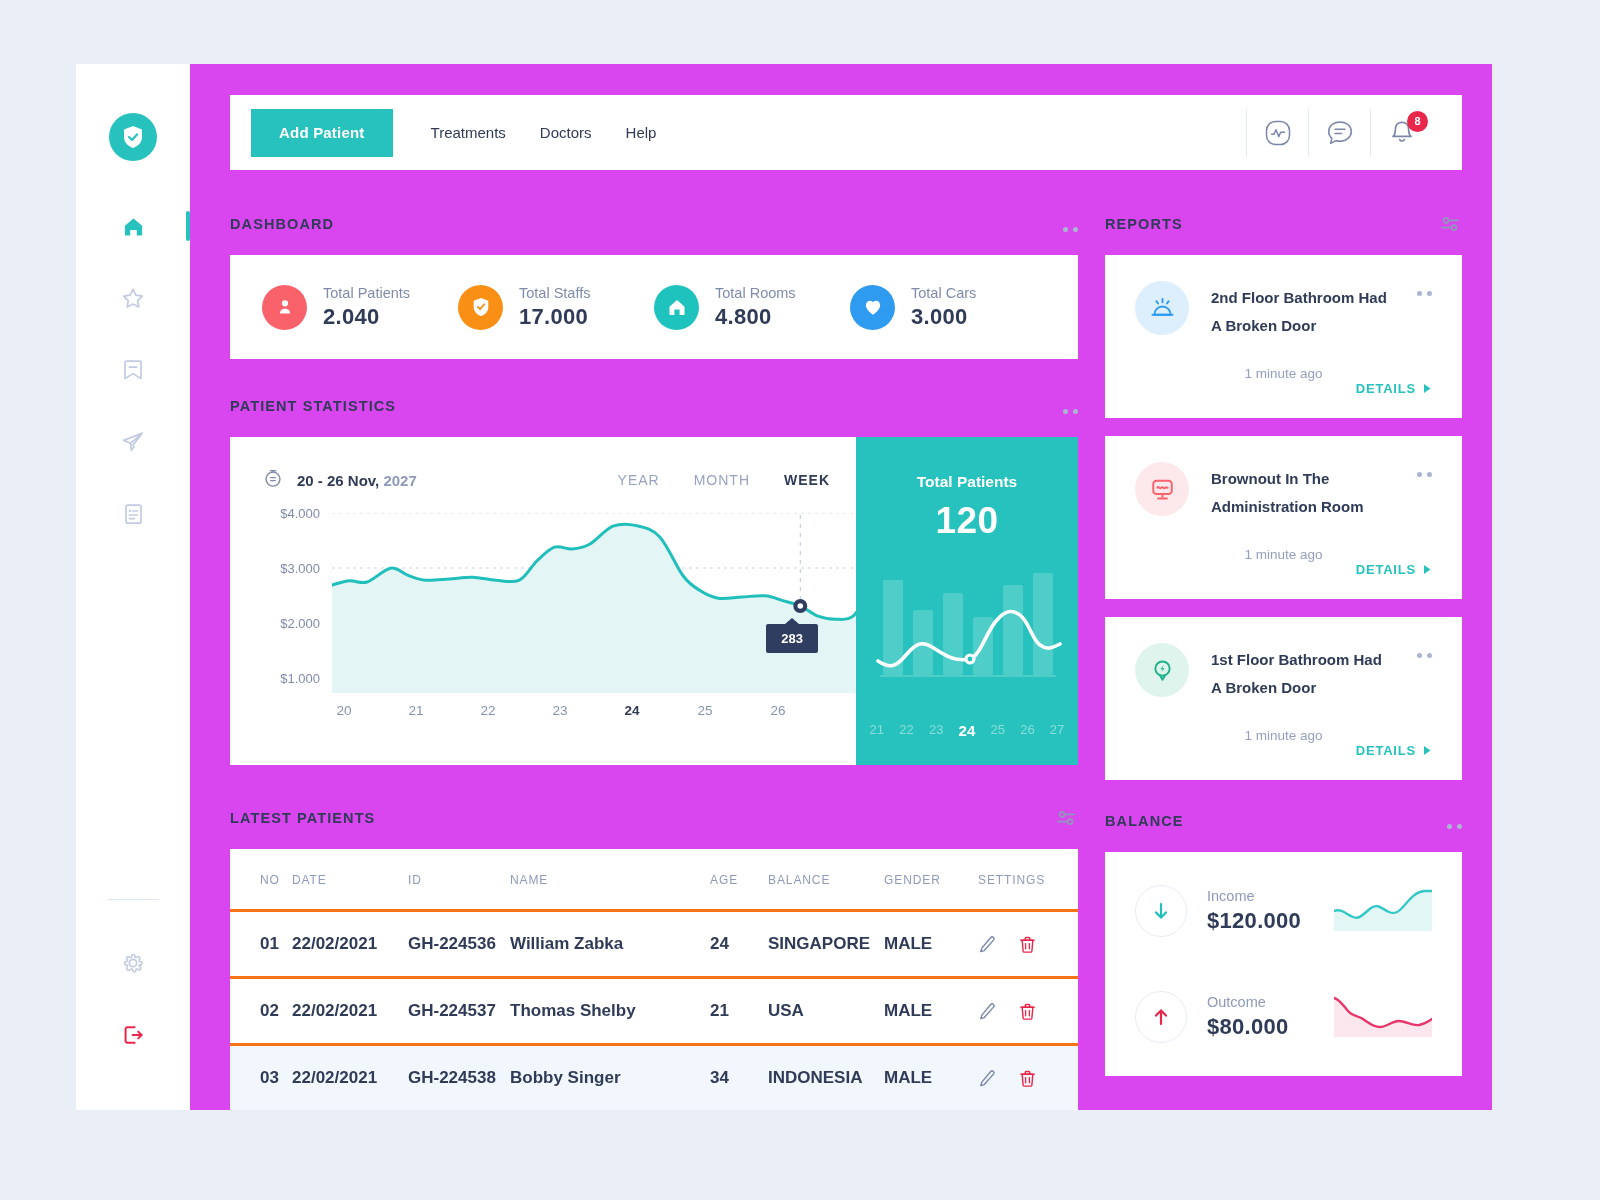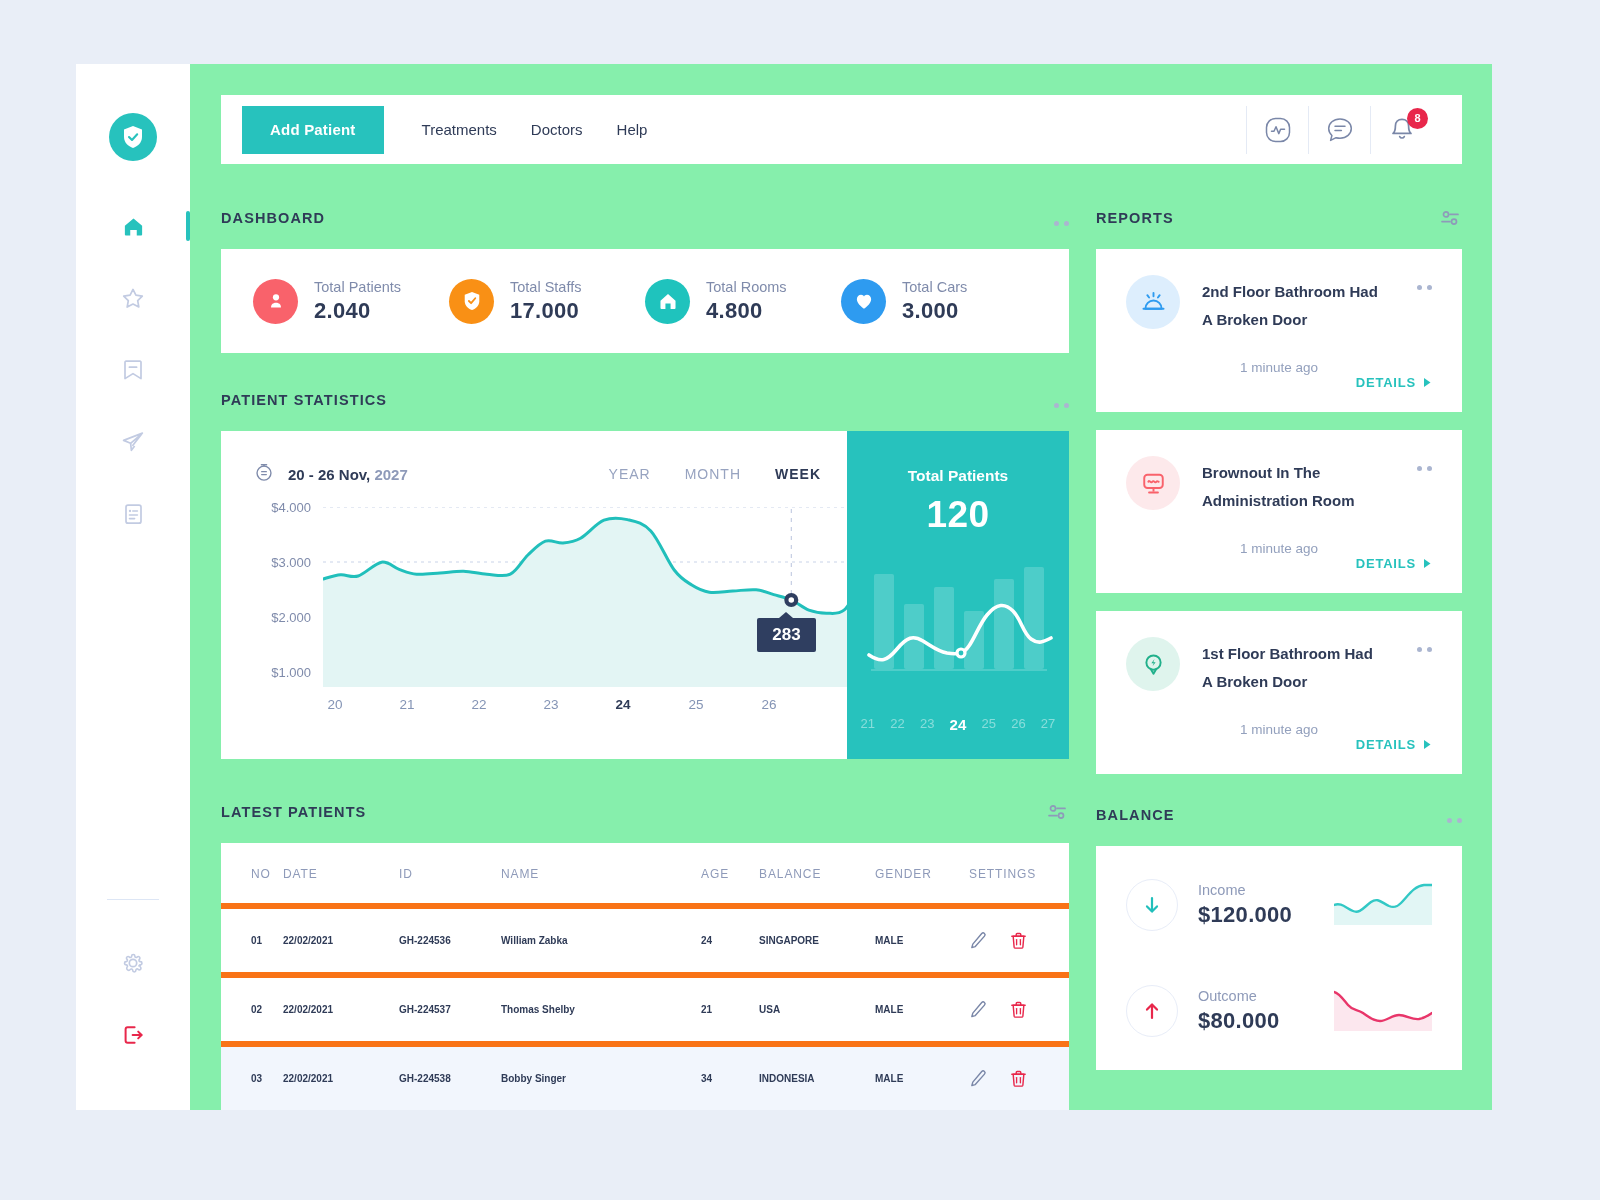--- a/index.html
+++ b/index.html
@@ -5,22 +5,23 @@
   * { box-sizing: border-box; margin: 0; padding: 0; }
   html, body {
     width: 1600px; height: 1200px;
     background: #e9eef7;
     font-family: "Liberation Sans", sans-serif;
     overflow: hidden;
   }
   .app {
     position: absolute; left: 76px; top: 64px;
     width: 1416px; height: 1046px;
-    background: #86efac;
+    background: #d946ef;
     display: flex;
+    gap: 9px;
   }
   
   .sidebar {
     width: 114px; height: 100%;
     background: #ffffff;
     display: flex; flex-direction: column; align-items: center;
     flex-shrink: 0;
   }
   .logo {
     width: 48px; height: 48px; border-radius: 50%;
@@ -117,21 +118,21 @@
   .range { font-size: 14px; letter-spacing: 1px; color: #97a3c0; cursor: pointer; font-weight: normal;}
   .range.active { color: #2f3b57; font-weight: bold; }
   .plot { position: relative; margin-top: 20px; height: 220px; }
   .ylabels { position: absolute; left: 0; top: 0; width: 64px; height: 180px; }
   .ylabel { position: absolute; right: 6px; font-size: 13px; color: #7f8bab; transform: translateY(-50%); }
   .xlabels { position: absolute; left: 70px; right: 0; top: 190px; height: 24px; }
   .xlabel { position: absolute; font-size: 13.5px; color: #8494b5; transform: translateX(-50%); }
   .xlabel.active { color: #2f3b57; font-weight: bold; }
   .tooltip {
     position: absolute; background: #2f3e60; color: #fff;
-    font-size: 17px; font-weight: bold;
+    font-size: 13px; font-weight: bold;
     padding: 7px 15px; border-radius: 2px;
   }
   .tooltip::after {
     content: ""; position: absolute; top: -6px; left: 50%;
     margin-left: -7px; border-left: 7px solid transparent;
     border-right: 7px solid transparent; border-bottom: 6px solid #2f3e60;
   }
   .tealpanel {
     width: 222px; background: #27c2bd; color: #fff; flex-shrink: 0;
     padding-top: 36px; position: relative; overflow: hidden;
@@ -143,22 +144,22 @@
   .tp-x.active { color: #fff; font-weight: bold; font-size: 15px; }
 
   
   .tbl { width: 100%; border-collapse: collapse; }
   .tbl th {
     text-align: left; font-size: 12px; letter-spacing: .9px;
     color: #8e9ab9; font-weight: normal;
     padding: 24px 0 22px 0; background: #fff;
   }
   .tbl td {
-    font-size: 10px; color: #2f3b57; font-weight: bold;
-    padding: 22px 0; border-top: 6px solid #f97316;
+    font-size: 17px; color: #2f3b57; font-weight: bold;
+    padding: 22px 0; border-top: 3px solid #f97316;
   }
   .tbl tr.alt td { background: #f2f6fd; }
   .acts { display: flex; gap: 21px; align-items: center; }
   .act { cursor: pointer; display: flex; }
 
   
   .report {
     background: #fff; padding: 26px 30px 22px 30px; margin-bottom: 18px;
   }
   .rep-top { display: flex; align-items: flex-start; }

